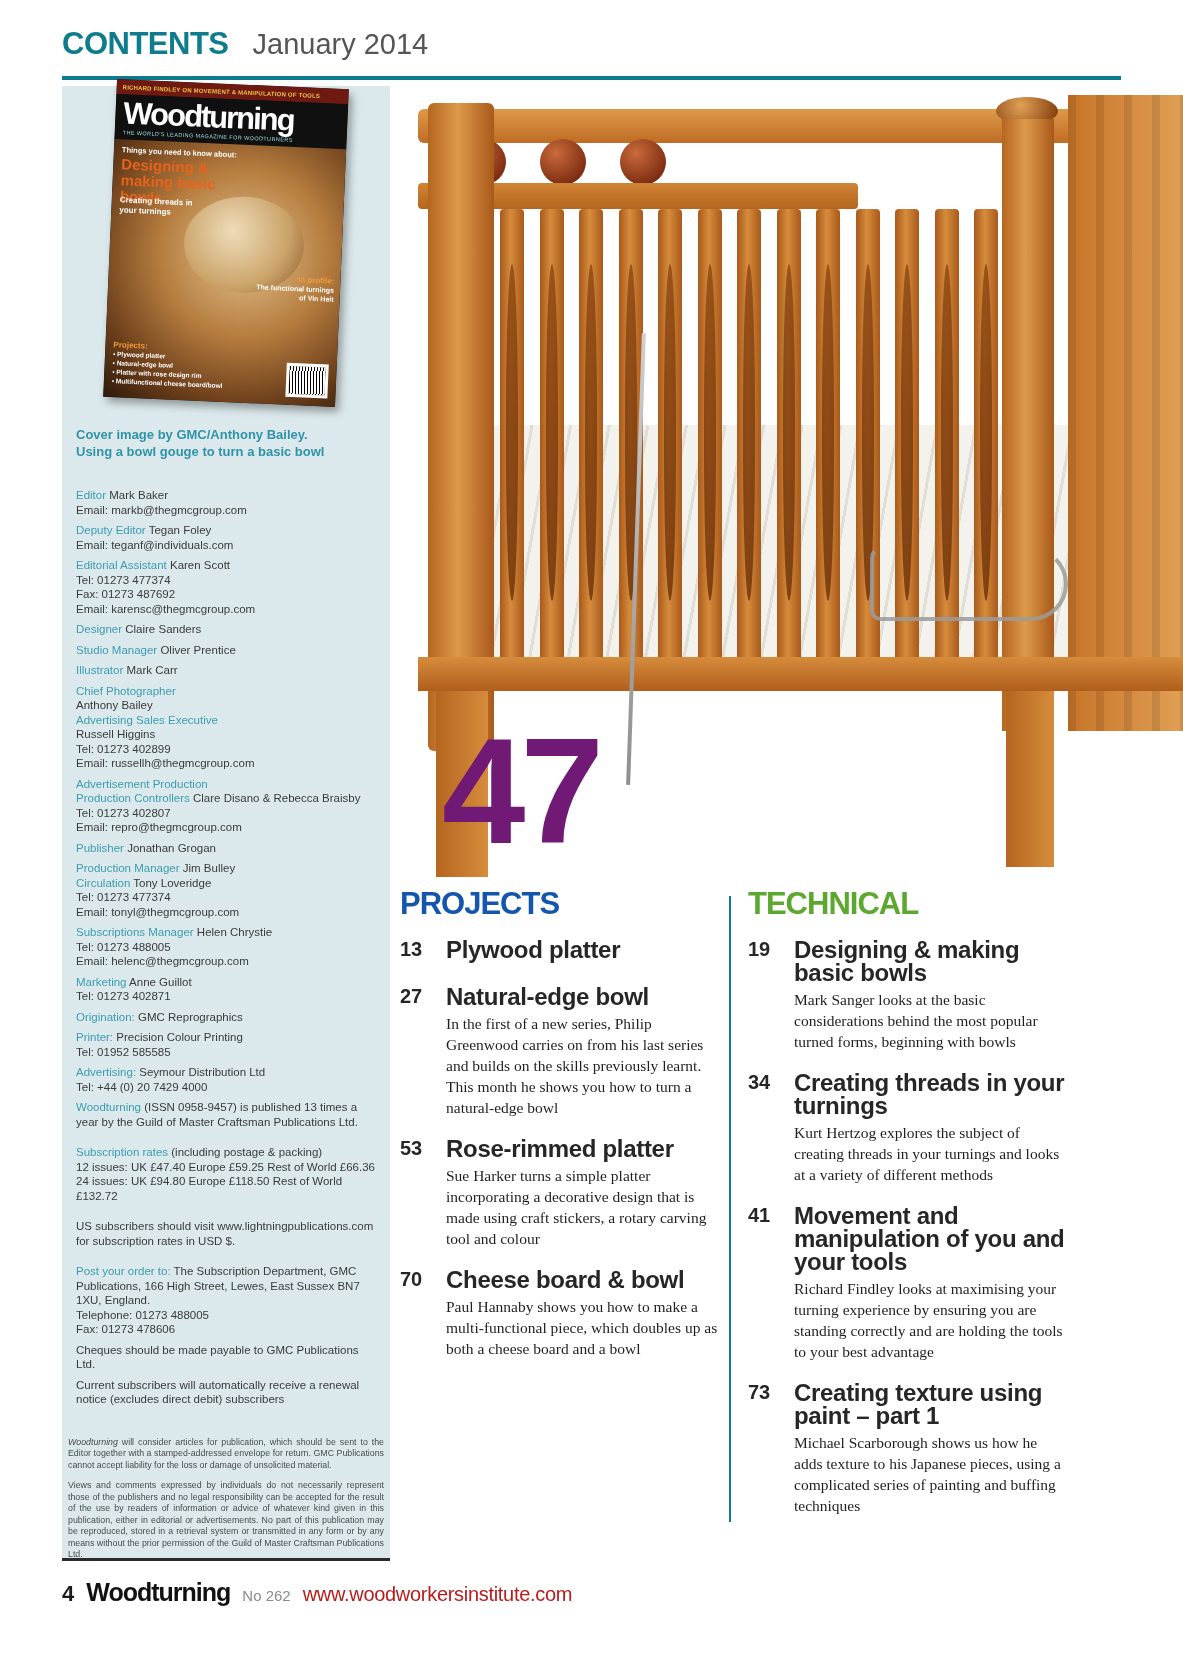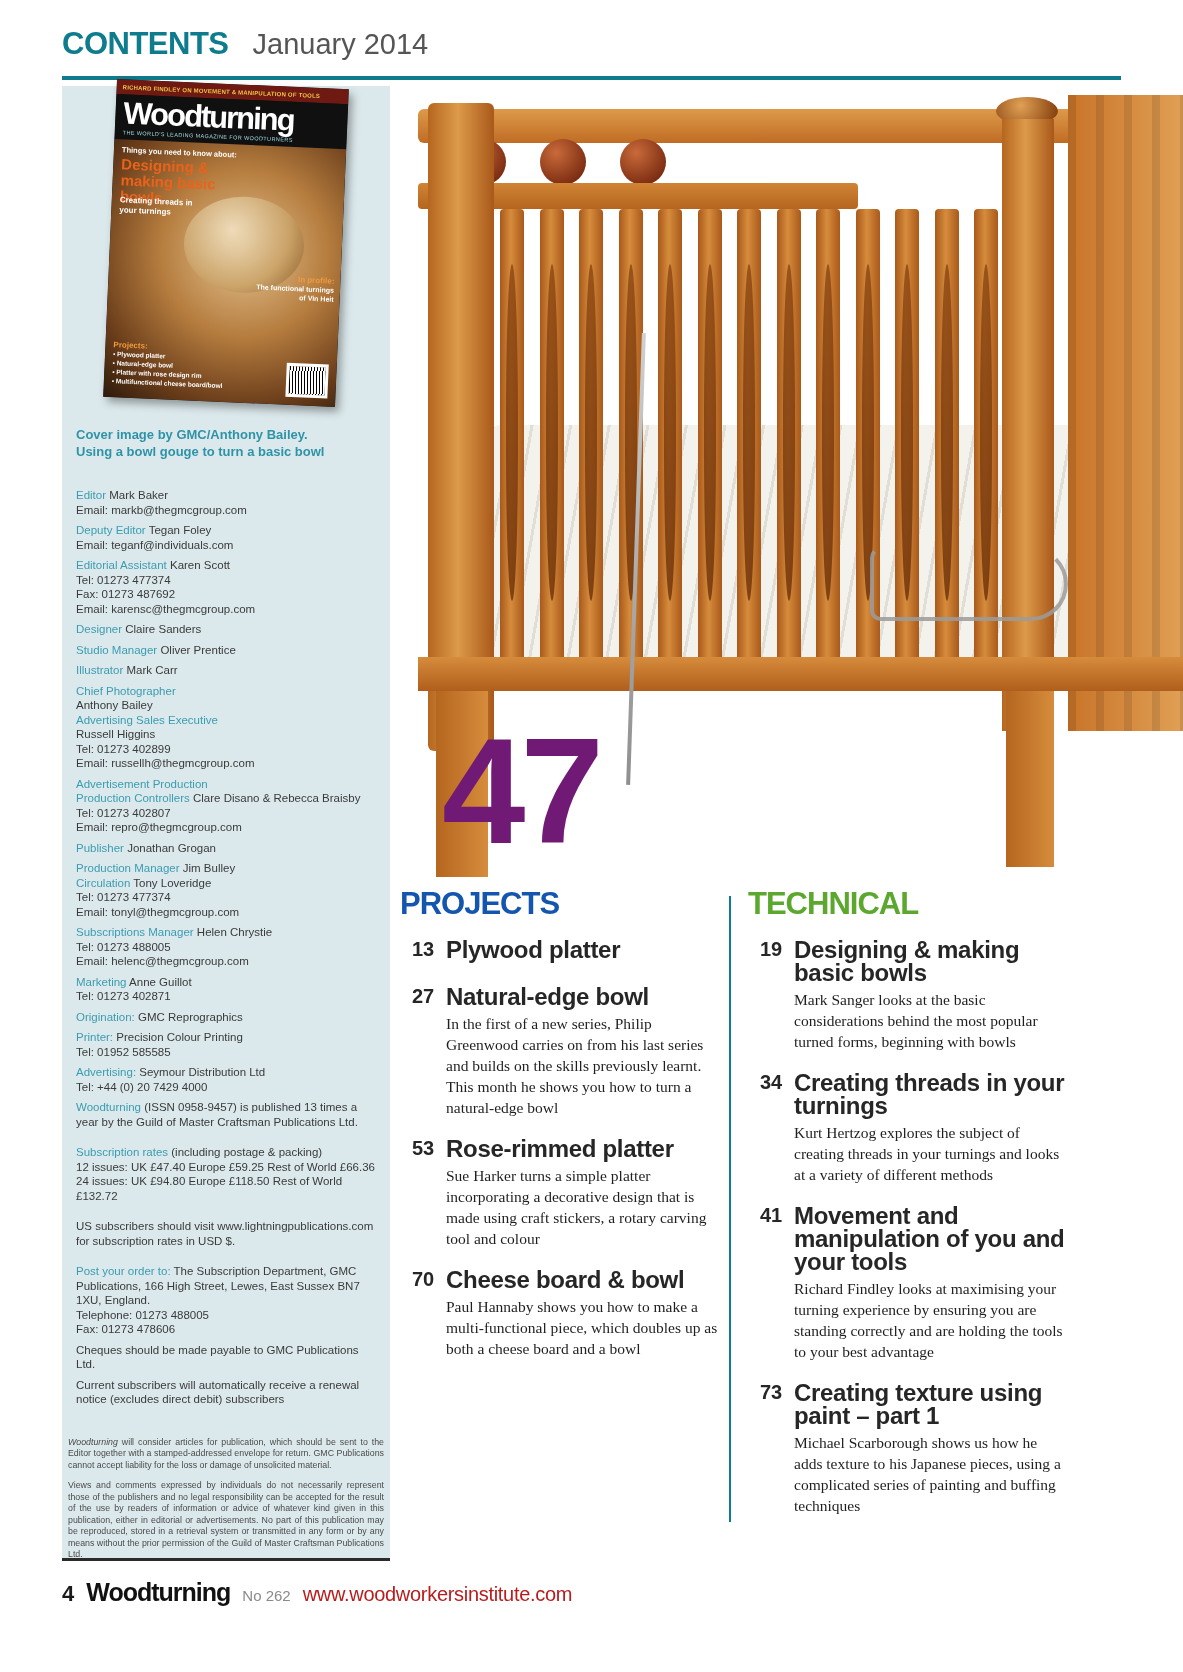--- a/index.html
+++ b/index.html
@@ -83,21 +83,21 @@
   .feature-num{position:absolute;left:406px;top:728px;font-size:150px;font-weight:700;color:#701a75;
                line-height:.85;letter-spacing:-5px;margin-left:36px;}
 
   
   .toc-divider{position:absolute;left:729px;top:896px;width:2px;height:626px;background:#0e7c8c;}
   .toc-col{position:absolute;top:886px;width:318px;}
   #col-projects{left:400px;}
   #col-technical{left:748px;}
   .toc-heading{font-size:31px;font-weight:800;letter-spacing:-1px;margin:0 0 16px;}
   .entry{display:flex;margin-bottom:19px;}
-  .entry-num{flex:0 0 46px;font-size:20px;font-weight:800;color:#262626;text-align:center;}
+  .entry-num{flex:0 0 46px;font-size:20px;font-weight:800;color:#262626;}
   .entry-title{font-size:24px;font-weight:700;color:#262626;line-height:23px;letter-spacing:-0.3px;margin-bottom:5px;}
   .entry-desc{font-family:"Liberation Serif",serif;font-size:15.5px;line-height:21px;color:#1f1f1f;}
 
   
   .footer{position:absolute;left:62px;top:1578px;display:flex;align-items:baseline;gap:12px;}
   .footer-page{font-size:22px;font-weight:800;color:#1a1a1a;}
   .footer-mag{font-size:25px;font-weight:800;letter-spacing:-1px;color:#111;}
   .footer-issue{font-size:15px;color:#8a8a8a;}
   .footer-url{font-size:20px;font-weight:400;color:#b91c1c;letter-spacing:-0.3px;}
 </style>

